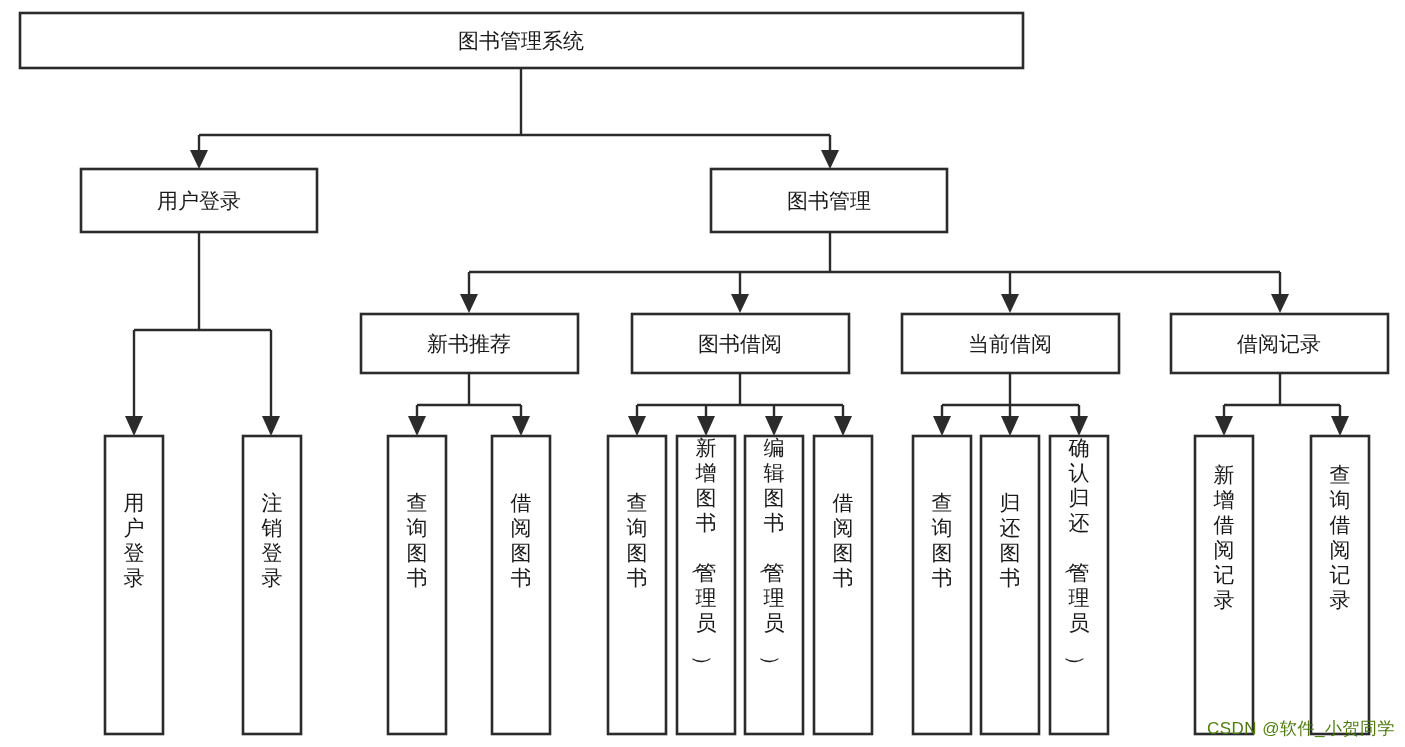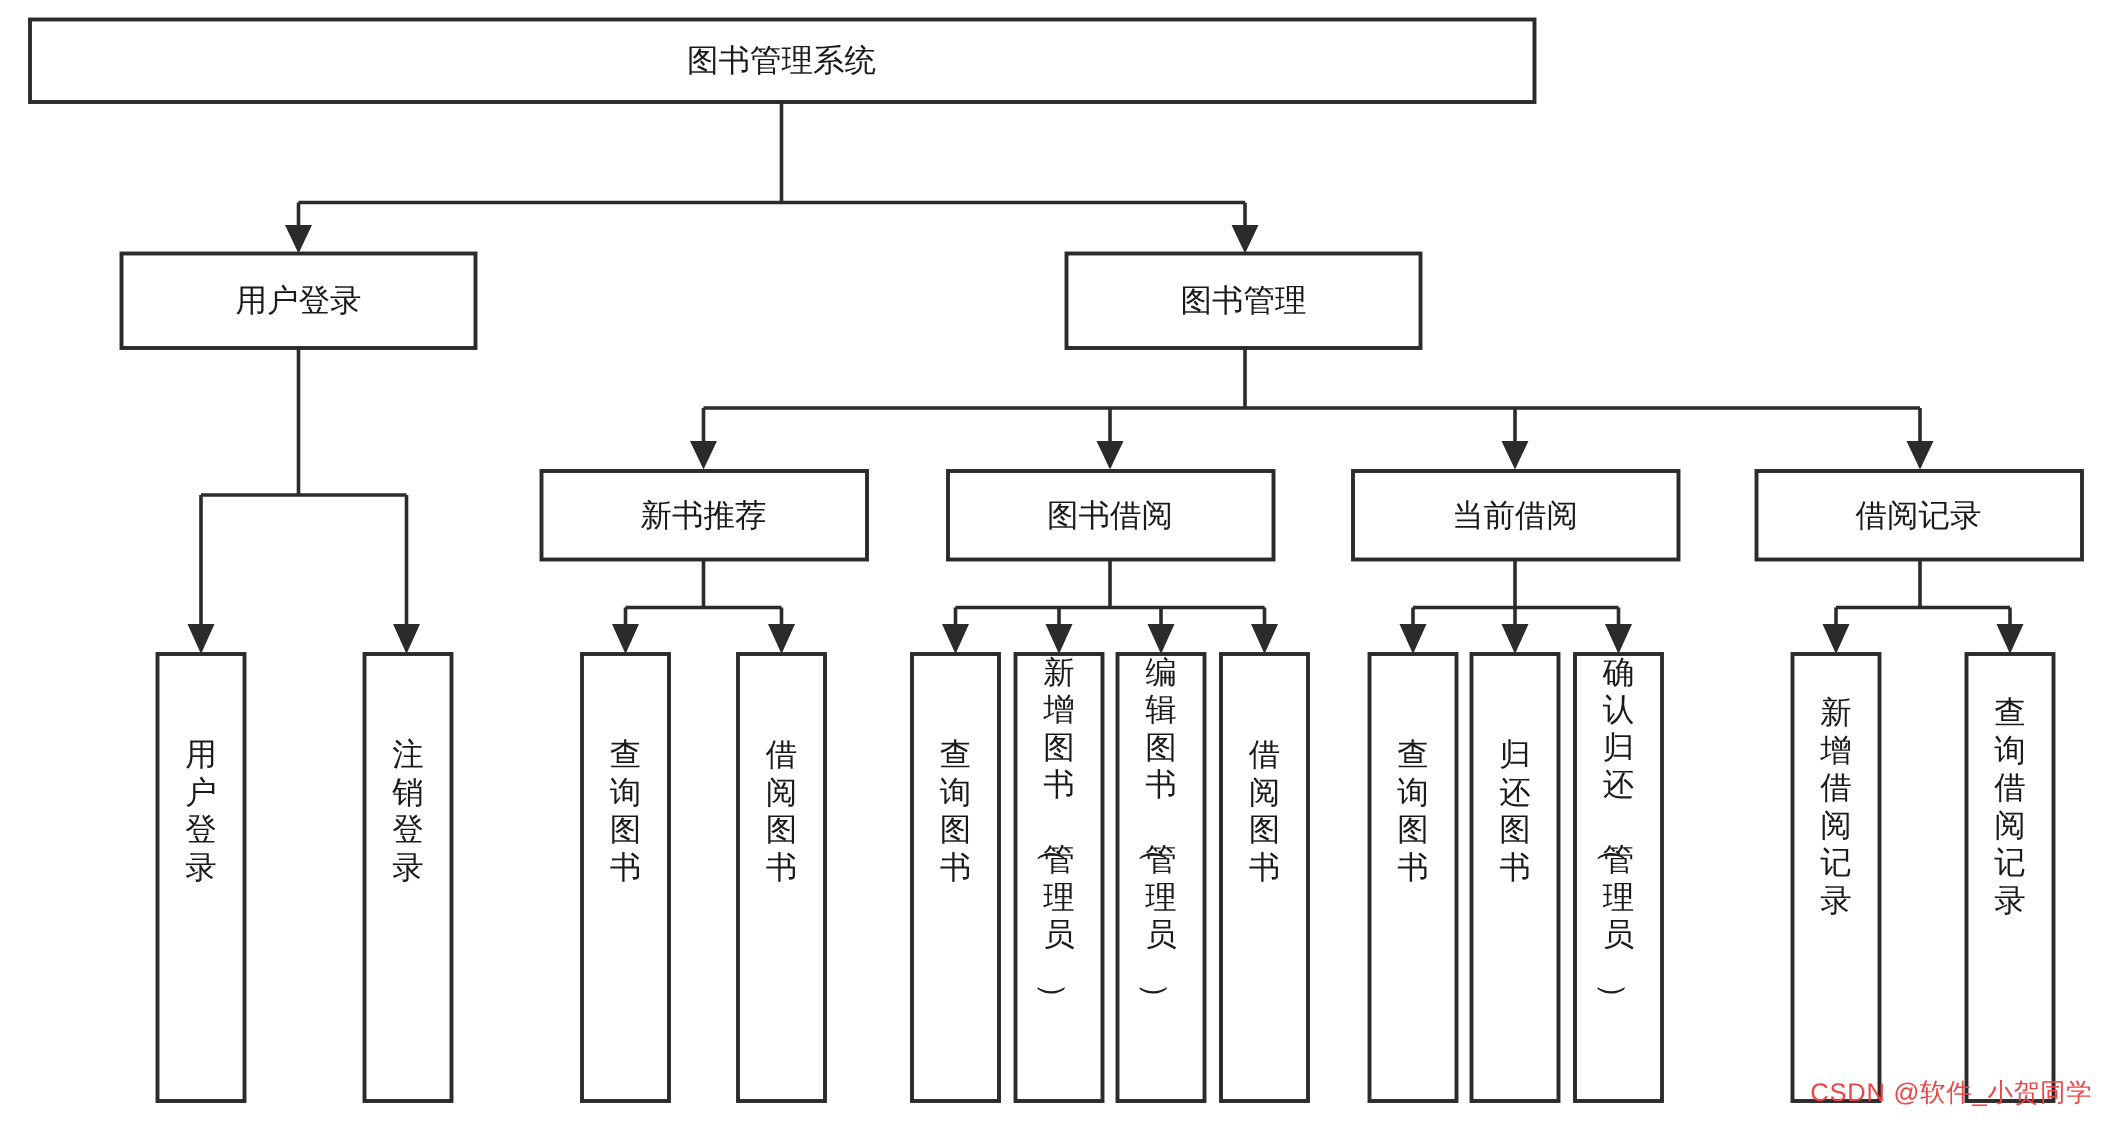--- a/index.html
+++ b/index.html
@@ -50,21 +50,21 @@
   .arrow-head {
     fill: #2b2b2b;
     stroke: none;
   }
   .watermark {
     position: absolute;
     right: 10px;
     bottom: 7px;
     font-family: "Liberation Sans", "DejaVu Sans", sans-serif;
     font-size: 17px;
-    color: #ef4444;
+    color: #4d7c0f;
     letter-spacing: 0.5px;
     white-space: nowrap;
     user-select: none;
   }
 </style>
 </head>
 <body>
 
 <div id="diagram-root">
 

